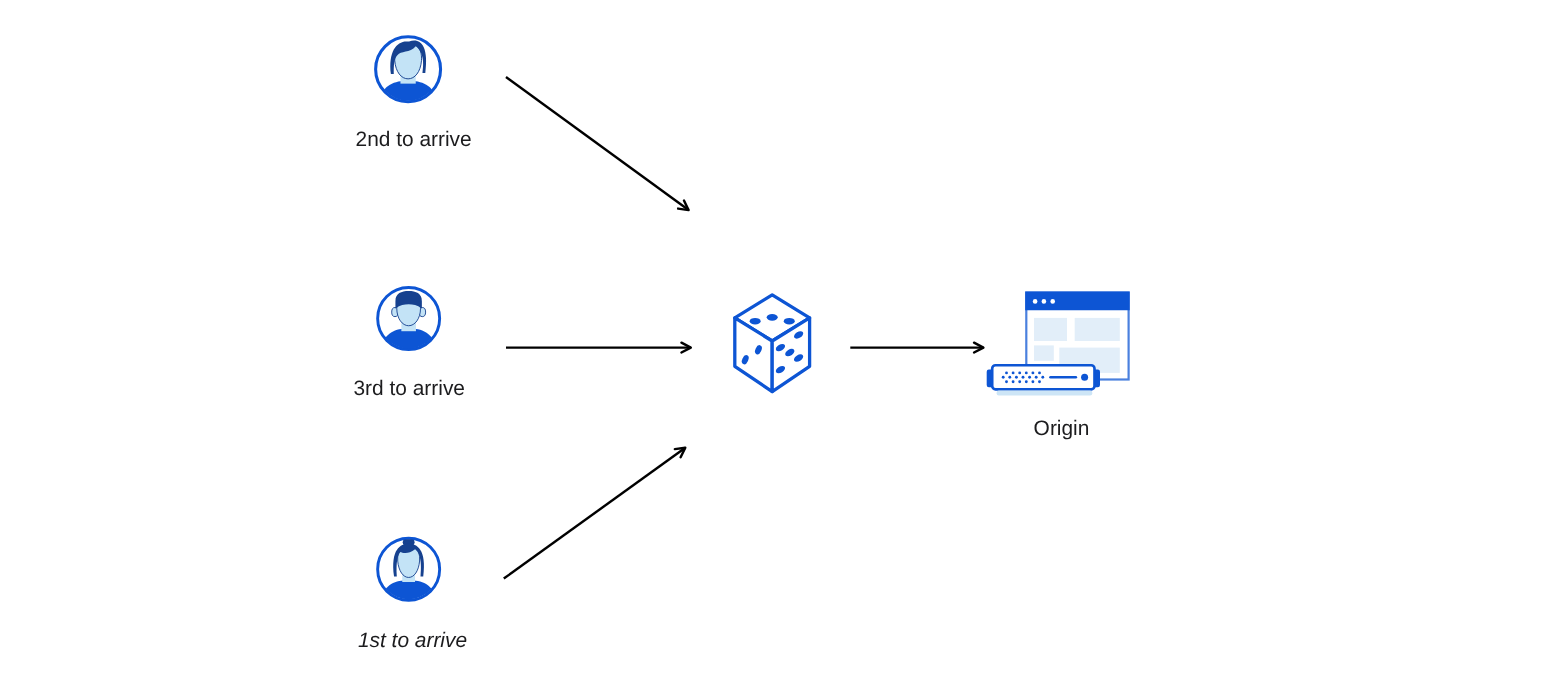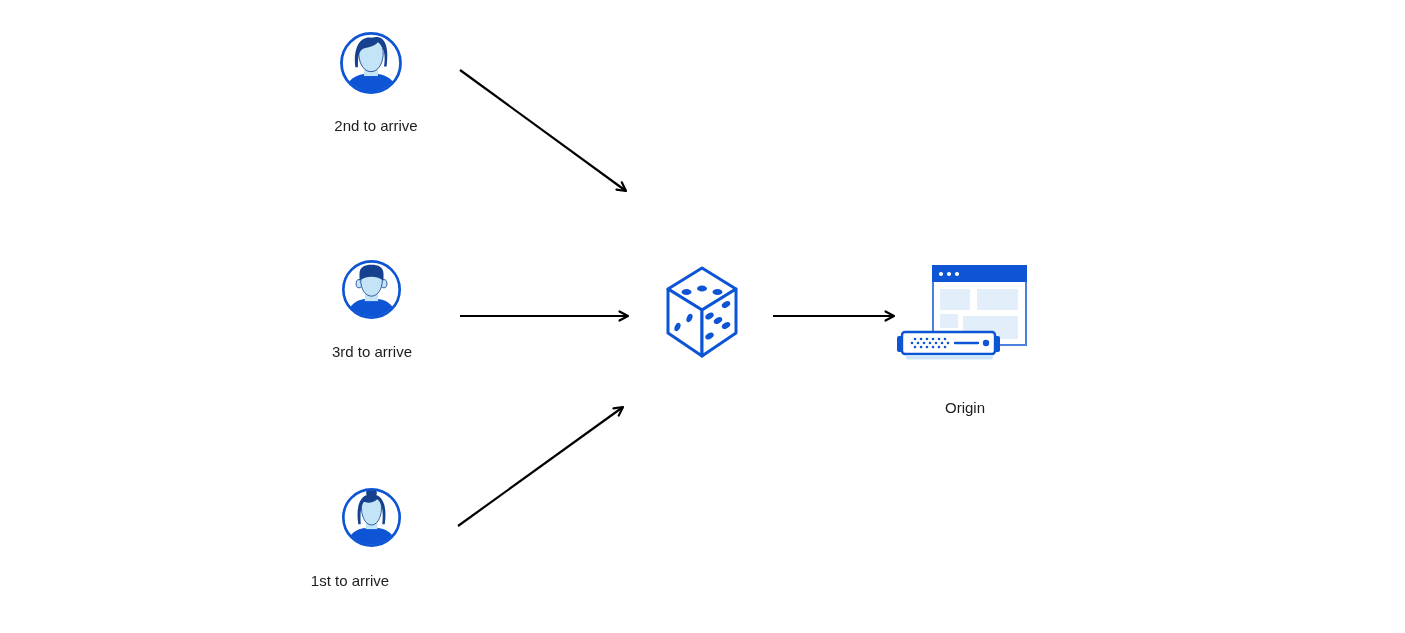--- a/index.html
+++ b/index.html
@@ -3,21 +3,21 @@
 <meta charset="utf-8">
 <style>
   html,body{margin:0;padding:0;background:#ffffff;}
   .canvas{
     position:relative;width:1405px;height:633px;background:#ffffff;overflow:hidden;
     font-family:"Liberation Sans", sans-serif;
   }
   .layer{position:absolute;left:0;top:0;}
   .node-label{
     position:absolute;transform:translateX(-50%);
-    font-size:15px;color:#1c1c1e;white-space:nowrap;line-height:1;
+    font-size:19px;color:#1c1c1e;white-space:nowrap;line-height:1;
   }
   .abs{position:absolute;}
 </style>
 </head>
 <body>
 
 <div class="canvas">
 
   <svg class="layer" width="1405" height="633" viewBox="0 0 1405 633">
     <defs>
@@ -81,21 +81,21 @@
       <circle cx="38" cy="38" r="34" fill="#ffffff" stroke="#0d55d4" stroke-width="3.2"></circle>
       <g clip-path="url(#clipC)">
         <path d="M6,78 C9,55 22,50 38,50 C54,50 67,55 70,78 Z" fill="#0d55d4"></path>
         <rect x="31" y="36" width="14" height="16" fill="#c3e3f6"></rect>
         <ellipse cx="38" cy="8.5" rx="6.5" ry="5.5" fill="#16418f"></ellipse>
         <path d="M26,29 C25,15 32,12 38,12 C44,12 51,15 50,29 C49,40 44,47 38,47 C32,47 27,40 26,29 Z" fill="#c3e3f6" stroke="#16418f" stroke-width="1"></path>
         <path d="M22,46 C18,16 29,10 38,10 C47,10 58,16 54,46 L51,46 C53,26 49,19 45,16 C38,22 31,20 29,19 C26,22 24,30 25,46 Z" fill="#16418f"></path>
       </g>
     </svg>
   </div>
-  <div class="node-label" style="left:350px;top:573px;">1st to arrive</div>
+  <div class="node-label" style="left:375px;top:573px;font-style:italic;">1st to arrive</div>
 
   <div class="abs" style="left:665px;top:265px;">
     <svg width="74" height="94" viewBox="0 0 74 94">
       <g fill="#ffffff" stroke="#0d55d4" stroke-width="3" stroke-linejoin="round">
         <path d="M37,3 L71,24 L37,45 L3,24 Z"></path>
         <path d="M3,24 L37,45 L37,91 L3,68 Z"></path>
         <path d="M71,24 L37,45 L37,91 L71,68 Z"></path>
       </g>
       <g fill="#0d55d4">
 
@@ -156,15 +156,15 @@
             <circle cx="34" cy="87" r="1.3"></circle>
             <circle cx="40" cy="87" r="1.3"></circle>
             <circle cx="46" cy="87" r="1.3"></circle>
             <circle cx="52" cy="87" r="1.3"></circle>
         </g>
         <line x1="62" y1="83" x2="85" y2="83" stroke="#0d55d4" stroke-width="2.4" stroke-linecap="round"></line>
         <circle cx="93" cy="83" r="3.2" fill="#0d55d4"></circle>
       </g>
     </svg>
   </div>
-  <div class="node-label" style="left:965px;top:380px;margin-top:20px;">Origin</div>
+  <div class="node-label" style="left:965px;top:380px;">Origin</div>
 
 </div>
 
 </body></html>

